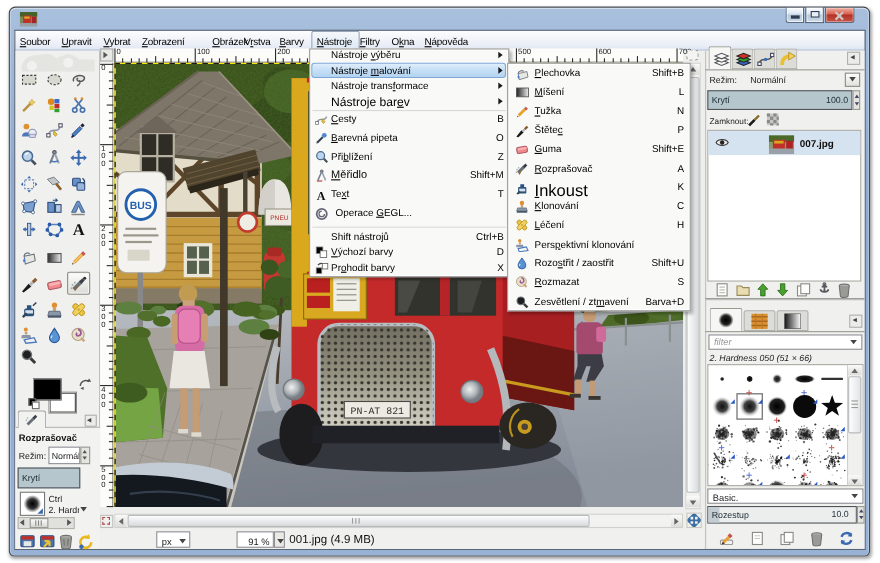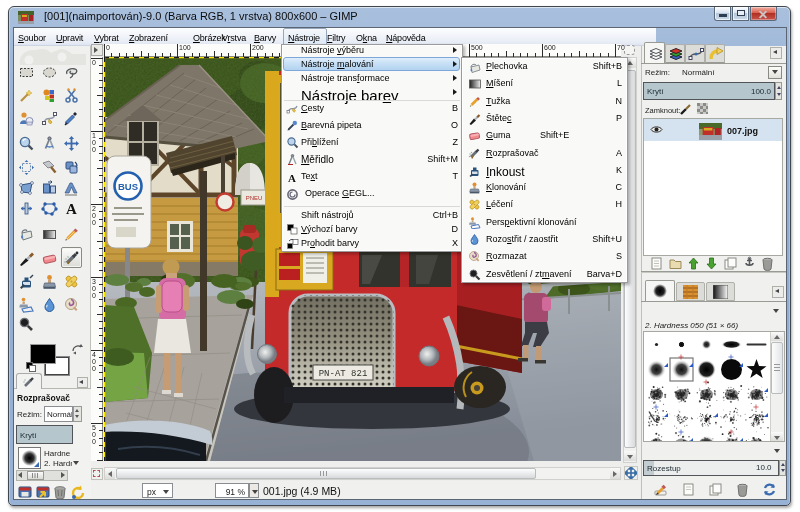--- a/index.html
+++ b/index.html
@@ -11,21 +11,21 @@
   border:1px solid #40474f; border-radius:6px 6px 5px 5px;
   background:linear-gradient(#a9c0dd,#8fa9cf 30%,#98b2d6);
   box-shadow:inset 0 1px 0 rgba(255,255,255,.6), inset 1px 0 0 rgba(255,255,255,.25), inset -1px 0 0 rgba(255,255,255,.25), 1px 2px 3px rgba(0,0,0,.35); }
 #titletext { position:absolute; left:44px; top:10px; font-size:11px; color:#0c0c0c; white-space:nowrap; }
 .wbtn { position:absolute; top:7px; height:14px; border:1px solid #5a6a7e; border-top:none; border-radius:0;
   background:linear-gradient(#fdfeff,#d9e4f0 45%,#b6c7da 50%,#cad9e8); box-shadow:inset 0 0 0 1px rgba(255,255,255,.7); }
 #btnmin { left:714px; width:17px; border-radius:0 0 0 3px; }
 #btnmax { left:732px; width:17px; }
 #btnclose { left:750px; width:27px; border-radius:0 0 3px 0; background:linear-gradient(#f0b0a4,#d9604f 45%,#b03123 50%,#c9544a); box-shadow:inset 0 0 0 1px rgba(255,255,255,.35); }
 
-#menubar { position:absolute; left:13px; top:28px; width:643px; height:18px; letter-spacing:-0.2px;
+#menubar { position:absolute; left:13px; top:28px; width:773px; height:18px; letter-spacing:-0.2px;
   background:linear-gradient(#fcfdfe,#e9edf6 80%,#dfe5f1); border-bottom:1px solid #cdd4e2; }
 .mitem { position:absolute; top:4.5px; font-size:9px; color:#000; white-space:nowrap; }
 #mseltool { position:absolute; left:270px; top:0px; width:44px; height:18px; border:1px solid #96a7bd; background:linear-gradient(#f5f8fb,#dce8f5); border-radius:2px; }
 
 #leftdock { position:absolute; left:14px; top:46px; width:77px; height:453px; background:#f0f0ee; border-right:1px solid #c0c0ba; }
 #rightdock { position:absolute; left:641px; top:46px; width:145px; height:453px; background:#f0f0ee; border-left:1px solid #c0c0ba; }
 #centerbg { position:absolute; left:91px; top:46px; width:550px; height:453px; background:#eeeeec; }
 .tsel { position:absolute; width:21px; height:21px; border:1px solid #8a8a84; border-radius:2px; background:linear-gradient(#fdfdfc,#dadad6); box-shadow:inset 0 0 0 1px #f4f4f2; }
 
 .gslider { position:absolute; border:1px solid #51555a; background:#b5c6cd; font-size:8px; color:#1c2a30; }
@@ -63,21 +63,20 @@
 <span class="mitem" style="left:373px"><u>N</u>ápověda</span>
 </div>
 <svg class="abs" style="left:18px;top:11px" width="16" height="13" viewBox="0 0 16 13">
       <rect width="16" height="13" fill="#7a8a5a"></rect>
       <rect y="0" width="16" height="4" fill="#44622a"></rect>
       <rect x="3" y="3" width="7" height="7" fill="#c03028"></rect>
       <rect x="4" y="4" width="5" height="2" fill="#d8a820"></rect>
       <rect y="10" width="16" height="3" fill="#9aa0a8"></rect>
       <rect x="11" y="4" width="4" height="6" fill="#a82225"></rect>
     </svg>
-<div id="titletext">[001](naimportován)-9.0 (Barva RGB, 1 vrstva) 800x600 – GIMP</div>
 <div class="wbtn" id="btnmin"></div>
 <div class="wbtn" id="btnmax"></div>
 <div class="wbtn" id="btnclose"></div>
 <div class="abs" style="left:719px;top:14px;width:8px;height:2.5px;background:#2e3d52;z-index:3"></div>
 <div class="abs" style="left:737px;top:10px;width:8px;height:6px;border:1.5px solid #2e3d52;background:#e8eef6;z-index:3"></div>
 <svg class="abs" style="left:758px;top:10px;z-index:3" width="10" height="9" viewBox="0 0 12 10">
       <path d="M2,1 L10,9 M10,1 L2,9" stroke="#fff" stroke-width="2.4"></path>
       <path d="M2,1 L10,9 M10,1 L2,9" stroke="#3a0e08" stroke-width="2.8" opacity=".25"></path>
     </svg>
 <div class="abs" style="left:13px;top:27px;width:774px;height:473px;border:1px solid #5c6673"></div>
@@ -859,21 +858,21 @@
       <defs>
         <radialGradient id="bpv">
           <stop offset="0" stop-color="#000"></stop>
           <stop offset=".55" stop-color="#333"></stop>
           <stop offset="1" stop-color="#fff"></stop>
         </radialGradient>
       </defs>
       <circle cx="10.5" cy="10" r="8" fill="url(#bpv)"></circle>
       <path d="M15,19 l5,0 0,-5 z" fill="#3a6ab0"></path>
     </svg>
-<div class="abs" style="left:44px;top:449px;font-size:8px;color:#222">Hardne</div>
+<div class="abs" style="left:44px;top:449px;font-size:8px;color:#222">Ctrl</div>
 <div class="abs" style="left:44px;top:459px;width:28px;overflow:hidden;font-size:8px;color:#222;white-space:nowrap">2. Hardne</div>
 <span class="dar" style="left:73px;top:461px"></span>
 <div class="abs" style="left:16px;top:470px;width:52px;height:11px;background:#e0e0dc;border:1px solid #b4b4ae"></div>
 <div class="abs" style="left:18px;top:472px;width:0;height:0;border-top:3px solid transparent;border-bottom:3px solid transparent;border-right:4px solid #555"></div>
 <div class="abs" style="left:27px;top:471px;width:17px;height:9px;background:linear-gradient(#fcfcfc,#d8d8d4);border:1px solid #9a9a94"></div>
 <div class="abs" style="left:32px;top:473px;width:1px;height:5px;background:#888;box-shadow:2.5px 0 0 #888,5px 0 0 #888"></div>
 <div class="abs" style="left:61px;top:472px;width:0;height:0;border-top:3px solid transparent;border-bottom:3px solid transparent;border-left:4px solid #555"></div>
 <svg class="abs" style="left:17px;top:484px" width="16" height="16" viewBox="0 0 16 16">
       <rect x="2" y="3" width="12" height="10" rx="1" fill="#4a72b0" stroke="#2a4a78"></rect>
       <rect x="2.5" y="3.5" width="11" height="3" fill="#c03028"></rect>
@@ -1019,20 +1018,23 @@
         <linearGradient id="tbg" x1="0" x2="1" y1="0" y2="0">
           <stop offset="0" stop-color="#111"></stop>
           <stop offset="1" stop-color="#fff"></stop>
         </linearGradient>
       </defs>
       <rect width="15" height="14" fill="url(#tbg)" stroke="#555"></rect>
     </svg>
 <div class="abs" style="left:772px;top:286px;width:12px;height:12px;background:#ececea;border:1px solid #b0b0aa"></div>
     <div class="abs" style="left:775px;top:289px;width:0;height:0;border-top:2.5px solid transparent;border-bottom:2.5px solid transparent;border-right:4px solid #444"></div>
 <div class="abs" style="left:641px;top:301px;width:145px;height:1px;background:#9a9a94"></div>
+<div class="combo" style="left:644px;top:304px;width:140px;height:14px">
+      <span style="position:absolute;left:4px;top:1px;font-style:italic;color:#999;font-size:8.5px">filter</span>
+    </div>
 <span class="dar" style="left:773px;top:309px"></span>
 <div class="abs" style="left:645px;top:321px;font-size:8px;font-style:italic;color:#222">2. Hardness 050 (51 × 66)</div>
 <div class="abs" style="left:643px;top:331px;width:142px;height:111px;background:#fff;border:1px solid #a8a8a2"></div>
 <div class="abs" style="left:770px;top:332px;width:14px;height:109px;background:#f0f0ee;border-left:1px solid #d0d0ca"></div>
 <div class="abs" style="left:771px;top:332px;width:12px;height:9px;background:linear-gradient(#fafafa,#dcdcda)"></div>
     <div class="abs" style="left:774px;top:335px;width:0;height:0;border-left:3px solid transparent;border-right:3px solid transparent;border-bottom:4px solid #666"></div>
 <div class="abs" style="left:771px;top:432px;width:12px;height:9px;background:linear-gradient(#fafafa,#dcdcda)"></div>
     <div class="abs" style="left:774px;top:436px;width:0;height:0;border-left:3px solid transparent;border-right:3px solid transparent;border-top:4px solid #666"></div>
 <div class="abs" style="left:771px;top:342px;width:12px;height:52px;background:linear-gradient(90deg,#fdfdfd,#e2e4e6);border:1px solid #b8bcbe;border-radius:2px"></div>
 <div class="abs" style="left:774px;top:364px;width:6px;height:1px;background:#999;box-shadow:0 3px 0 #999,0 6px 0 #999"></div>
@@ -2333,20 +2335,23 @@
       <ellipse cx="12.5" cy="112.5" rx="7" ry="6" fill="#2a2a2a" opacity="0.5"></ellipse>
       <ellipse cx="37.5" cy="62.5" rx="6.5" ry="5.5" fill="#2a2a2a" opacity="0.55"></ellipse>
       <ellipse cx="37.5" cy="112.5" rx="7" ry="6" fill="#2a2a2a" opacity="0.5"></ellipse>
       <ellipse cx="62.5" cy="62.5" rx="6.5" ry="5.5" fill="#2a2a2a" opacity="0.55"></ellipse>
       <ellipse cx="62.5" cy="112.5" rx="7" ry="6" fill="#2a2a2a" opacity="0.5"></ellipse>
       <ellipse cx="87.5" cy="62.5" rx="6.5" ry="5.5" fill="#2a2a2a" opacity="0.55"></ellipse>
       <ellipse cx="87.5" cy="112.5" rx="7" ry="6" fill="#2a2a2a" opacity="0.5"></ellipse>
       <ellipse cx="112.5" cy="62.5" rx="6.5" ry="5.5" fill="#2a2a2a" opacity="0.55"></ellipse>
       <ellipse cx="112.5" cy="112.5" rx="7" ry="6" fill="#2a2a2a" opacity="0.5"></ellipse>
     </svg>
+<div class="combo" style="left:643px;top:444px;width:142px;height:14px">
+      <span style="position:absolute;left:4px;top:2px;font-size:8.5px">Basic.</span>
+    </div>
 <span class="dar" style="left:774px;top:449px"></span>
 <div class="abs" style="left:643px;top:460px;width:136px;height:16px;background:#eceeee;border:1px solid #51555a"></div>
 <div class="abs" style="left:644px;top:461px;width:10px;height:14px;background:#c3ccd1"></div>
 <div class="abs" style="left:647px;top:464px;font-size:8px;color:#1c2a30">Rozestup</div>
 <div class="abs" style="right:24px;top:463px;font-size:8px;color:#1c2a30;position:absolute;left:756px">10.0</div>
 <div class="abs" style="left:779px;top:460px;width:7px;height:16px;background:#e4e4e0;border:1px solid #9a9a94"></div>
 <div class="abs" style="left:780.5px;top:463px;width:0;height:0;border-left:2px solid transparent;border-right:2px solid transparent;border-bottom:3px solid #446"></div>
 <div class="abs" style="left:780.5px;top:469px;width:0;height:0;border-left:2px solid transparent;border-right:2px solid transparent;border-top:3px solid #446"></div>
 <svg class="abs" style="left:653px;top:482px" width="15" height="15" viewBox="0 0 15 15">
       <rect x="2" y="9" width="11" height="4" rx="1" fill="#f0f0ec" stroke="#999"></rect>
@@ -2373,21 +2378,21 @@
       <path d="M3,13 l-.5,-4 4,.5 z" fill="#3a6ab0"></path>
     </svg>
 <div class="menu" style="left:281px;top:44px;width:182px;height:208px"></div>
 <div class="hilite" style="left:283px;top:57px;width:177px;height:13.5px;z-index:41"></div>
 <div class="abs" style="left:301px;top:45.2px;font-size:9px;color:#000;z-index:42;white-space:nowrap">Nástroje <u>v</u>ýběru</div>
 <div class="subarr" style="left:453px;top:47.2px;z-index:42"></div>
 <div class="abs" style="left:301px;top:59px;font-size:9px;color:#000;z-index:42;white-space:nowrap">Nástroje <u>m</u>alování</div>
 <div class="subarr" style="left:453px;top:61px;z-index:42"></div>
 <div class="abs" style="left:301px;top:73px;font-size:9px;color:#000;z-index:42;white-space:nowrap">Nástroje trans<u>f</u>ormace</div>
 <div class="subarr" style="left:453px;top:75px;z-index:42"></div>
-<div class="abs" style="left:301px;top:86.9px;font-size:15px;color:#000;z-index:42;white-space:nowrap">Nástroje bar<u>e</u>v</div>
+<div class="abs" style="left:301px;top:86.9px;font-size:11px;color:#000;z-index:42;white-space:nowrap">Nástroje bar<u>e</u>v</div>
 <div class="subarr" style="left:453px;top:88.9px;z-index:42"></div>
 <div class="abs" style="left:301px;top:102.5px;font-size:9px;color:#000;z-index:42;white-space:nowrap"><u>C</u>esty</div>
 <div class="abs" style="left:381px;top:102.5px;width:77px;text-align:right;font-size:9px;color:#000;z-index:42">B</div>
 <svg class="abs" style="left:286px;top:102px;z-index:42" width="13" height="13" viewBox="0 0 13 13">
       <path d="M2,10 C4,3 9,10 11,4" stroke="#8a92a4" stroke-width="1.2" fill="none"></path>
       <rect x="1" y="8.5" width="2.5" height="2.5" fill="#fff" stroke="#556" stroke-width=".6"></rect>
       <path d="M7,6 l2.5,2.5 -1.2,1.8 -1.8,-1.5 z" fill="#e8c040" stroke="#a88820" stroke-width=".5"></path>
     </svg>
 <div class="abs" style="left:301px;top:119.6px;font-size:9px;color:#000;z-index:42;white-space:nowrap"><u>B</u>arevná pipeta</div>
 <div class="abs" style="left:381px;top:119.6px;width:77px;text-align:right;font-size:9px;color:#000;z-index:42">O</div>
@@ -2465,38 +2470,38 @@
       <rect x="8.8" y="2.6" width="2.8" height="2.2" transform="rotate(45 10.2 3.7)" fill="#c05858"></rect>
     </svg>
 <div class="abs" style="left:486px;top:112.9px;font-size:9px;color:#000;z-index:42;white-space:nowrap">Štěte<u>c</u></div>
 <div class="abs" style="left:540px;top:112.9px;width:82px;text-align:right;font-size:9px;color:#000;z-index:42">P</div>
 <svg class="abs" style="left:468px;top:111.9px;z-index:42" width="13" height="13" viewBox="0 0 13 13">
       <polygon points="1.5,12 6,6.5 8,8.5 3,13" fill="#1a1a1a"></polygon>
       <line x1="7" y1="7.5" x2="9.5" y2="5" stroke="#b0b4bc" stroke-width="2"></line>
       <line x1="9.2" y1="5.3" x2="11.5" y2="3" stroke="#8a5a28" stroke-width="2.2"></line>
     </svg>
 <div class="abs" style="left:486px;top:130.2px;font-size:9px;color:#000;z-index:42;white-space:nowrap"><u>G</u>uma</div>
-<div class="abs" style="left:540px;top:130.2px;width:82px;font-size:9px;color:#000;z-index:42">Shift+E</div>
+<div class="abs" style="left:540px;top:130.2px;width:82px;text-align:right;font-size:9px;color:#000;z-index:42">Shift+E</div>
 <svg class="abs" style="left:468px;top:129.2px;z-index:42" width="13" height="13" viewBox="0 0 13 13">
       <rect x="1.8" y="4.5" width="9.5" height="5.5" rx="1.5" fill="#f0888c" stroke="#b05860" transform="rotate(-10 6.5 7)"></rect>
       <rect x="2.6" y="5.2" width="8.5" height="2" rx="1" fill="#f8b0b4" transform="rotate(-10 6.5 7)"></rect>
     </svg>
 <div class="abs" style="left:486px;top:147.5px;font-size:9px;color:#000;z-index:42;white-space:nowrap"><u>R</u>ozprašovač</div>
 <div class="abs" style="left:540px;top:147.5px;width:82px;text-align:right;font-size:9px;color:#000;z-index:42">A</div>
 <svg class="abs" style="left:468px;top:146.5px;z-index:42" width="13" height="13" viewBox="0 0 13 13">
       <line x1="3" y1="10" x2="8.5" y2="4.5" stroke="#6a7078" stroke-width="2.8"></line>
       <line x1="8" y1="5" x2="10.5" y2="2.5" stroke="#3a3e44" stroke-width="2.4"></line>
       <g fill="#9aa">
         <circle cx="2" cy="7" r=".7"></circle>
         <circle cx="3.5" cy="5.5" r=".7"></circle>
         <circle cx="1.5" cy="9.5" r=".7"></circle>
       </g>
       <line x1="5.5" y1="8" x2="4" y2="11.5" stroke="#8a6a30" stroke-width="1.3"></line>
     </svg>
-<div class="abs" style="left:486px;top:164.8px;font-size:12px;color:#000;z-index:42;white-space:nowrap"><u>I</u>nkoust</div>
+<div class="abs" style="left:486px;top:164.8px;font-size:15px;color:#000;z-index:42;white-space:nowrap"><u>I</u>nkoust</div>
 <div class="abs" style="left:540px;top:164.8px;width:82px;text-align:right;font-size:9px;color:#000;z-index:42">K</div>
 <svg class="abs" style="left:468px;top:163.8px;z-index:42" width="13" height="13" viewBox="0 0 13 13">
       <rect x="3" y="6" width="7.5" height="6" rx="1" fill="#2a527c"></rect>
       <rect x="5" y="3.5" width="3.5" height="3" fill="#2a527c"></rect>
       <rect x="4" y="7.5" width="5.5" height="2.5" fill="#d8e0ea"></rect>
       <polygon points="1.5,12 4,9.5 5.2,10.7 2.8,13" fill="#345"></polygon>
     </svg>
 <div class="abs" style="left:486px;top:182.10000000000002px;font-size:9px;color:#000;z-index:42;white-space:nowrap"><u>K</u>lonování</div>
 <div class="abs" style="left:540px;top:182.10000000000002px;width:82px;text-align:right;font-size:9px;color:#000;z-index:42">C</div>
 <svg class="abs" style="left:468px;top:181.10000000000002px;z-index:42" width="13" height="13" viewBox="0 0 13 13">

